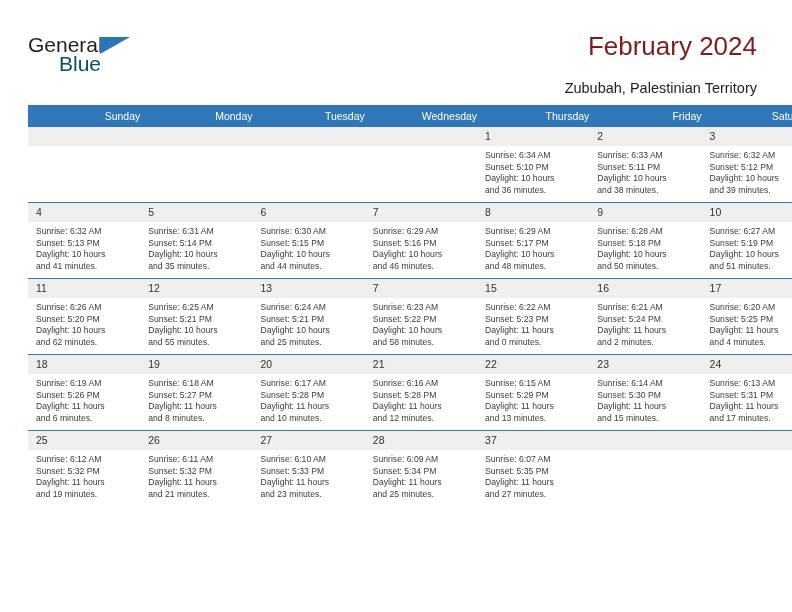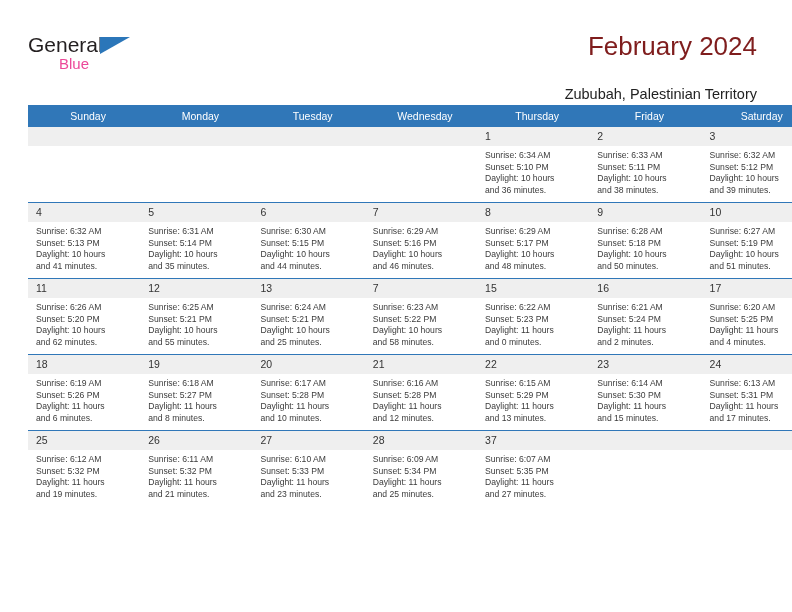--- a/index.html
+++ b/index.html
@@ -52,63 +52,63 @@
     top: 3px;
     width: 0;
     height: 0;
     border-left: 30px solid #2b76b9;
     border-bottom: 17px solid transparent;
   }
   .logo-blue {
     position: absolute;
     left: 31px;
     top: 19px;
-    font-size: 15px;
-    color: #ec4899;
+    font-size: 21px;
+    color: #0c4a6e;
     line-height: 22px;
     font-family: "Liberation Sans", sans-serif;
   }
   .title-block {
     position: absolute;
     right: 0;
     top: 0;
     text-align: right;
   }
   .cal-title {
     font-size: 26px;
     color: #7f1d1d;
     line-height: 32px;
     white-space: nowrap;
   }
   .cal-subtitle {
     font-size: 14.5px;
     color: #222222;
     line-height: 20px;
-    margin-top: 22px;
+    margin-top: 16px;
     white-space: nowrap;
   }
 
   
   .calendar {
     position: absolute;
     left: 28px;
     top: 105px;
     width: 730px;
   }
   table.cal {
     border-collapse: collapse;
     table-layout: fixed;
     width: 730px;
   }
   table.cal th {
     background: #3077b8;
     color: #ffffff;
     font-size: 10.5px;
     font-weight: normal;
-    text-align: center;
+    text-align: right;
     padding: 5px 0 5px 8px;
     height: 10px;
     border: none;
     width: 104.28px;
   }
   td.daycell {
     vertical-align: top;
     padding: 0;
     border: none;
     border-top: 1.4px solid #3077b8;

